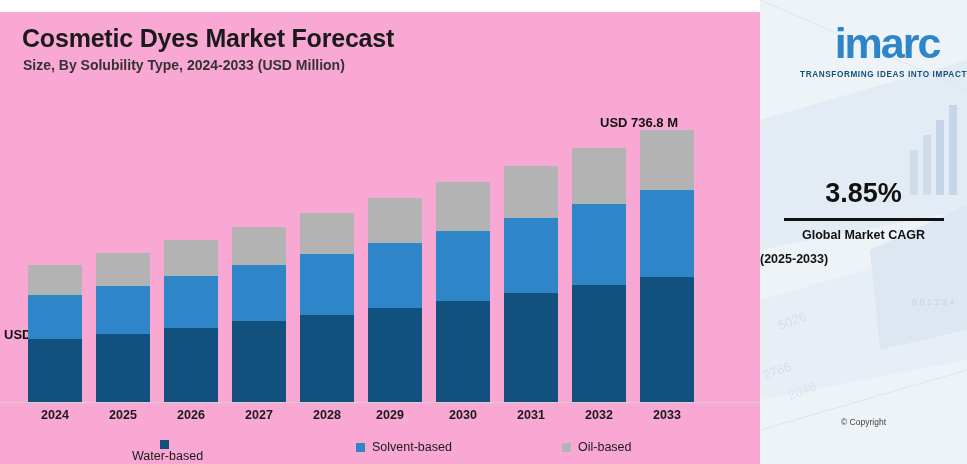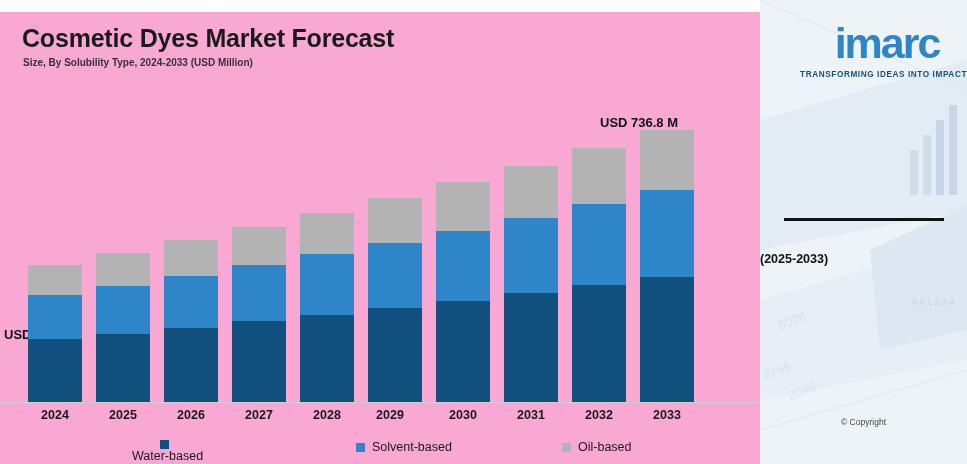--- a/index.html
+++ b/index.html
@@ -2,21 +2,21 @@
 <html><head>
 <meta charset="utf-8">
 <style>
   html,body{margin:0;padding:0;}
   body{width:967px;height:464px;background:#ffffff;font-family:"Liberation Sans",sans-serif;overflow:hidden;}
   .page{position:relative;width:967px;height:464px;}
 
   
   .chart-panel{position:absolute;left:0;top:0;width:760px;height:464px;background:#f9a8d4;margin-top:12px;}
   .title{position:absolute;left:22px;top:12px;font-size:25px;font-weight:bold;color:#1a1a1a;letter-spacing:-0.2px;}
-  .subtitle{position:absolute;left:23px;top:45px;font-size:10px;font-weight:bold;color:#333333;}
+  .subtitle{position:absolute;left:23px;top:45px;font-size:14px;font-weight:bold;color:#333333;}
 
   .plot{position:absolute;left:0px;top:90px;width:760px;height:300px;}
   .bars{position:absolute;left:0;bottom:0;width:760px;height:300px;}
   .bar-col{position:absolute;bottom:0;width:54px;}
   .seg{width:100%;}
   .seg.water{background:#12507e;}
   .seg.solvent{background:#2e86c8;}
   .seg.oil{background:#b3b3b3;}
 
   .axis-line{position:absolute;left:0px;top:390px;width:760px;height:1px;background:#d0d0d0;}
@@ -160,18 +160,20 @@
         <line x1="0" y1="0" x2="207" y2="90" stroke="#dbe6f1" stroke-width="1"></line>
         <line x1="0" y1="430" x2="207" y2="370" stroke="#dbe6f1" stroke-width="1"></line>
       </svg>
     </div>
 
     <div class="logo-wrap">
       <div class="logo-text">imarc</div>
       <div class="logo-tag">TRANSFORMING IDEAS INTO IMPACT</div>
     </div>
 
+    <div class="cagr-value">3.85%</div>
     <div class="cagr-rule"></div>
+    <div class="cagr-label">Global Market CAGR</div>
     <div class="cagr-period">(2025-2033)</div>
 
     <div class="copyright">© Copyright</div>
   </div>
 </div>
 
 </body></html>

